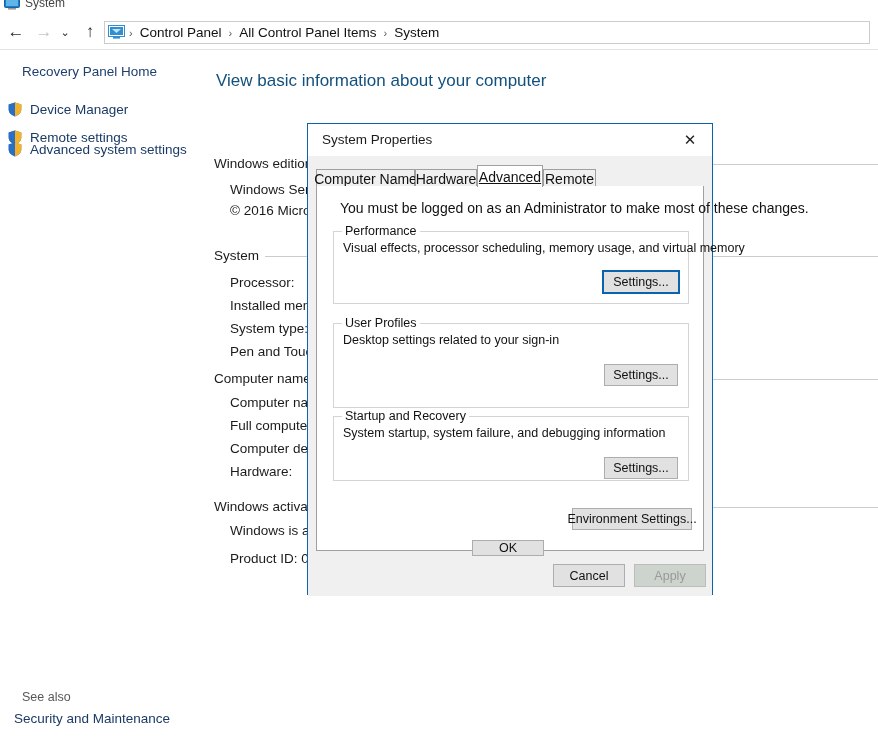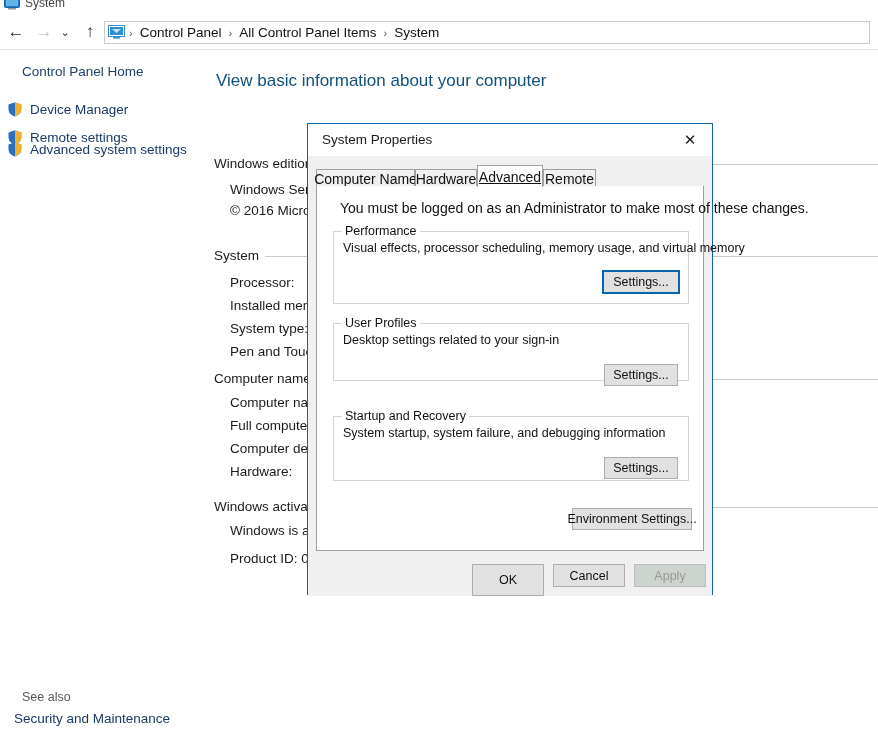--- a/index.html
+++ b/index.html
@@ -209,21 +209,21 @@
       <span class="crumb">Control Panel</span>
       <span class="crumb-sep">›</span>
       <span class="crumb">All Control Panel Items</span>
       <span class="crumb-sep">›</span>
       <span class="crumb">System</span>
     </div>
   </div>
   <div class="toolbar-sep"></div>
 
   <div class="leftpane">
-    <div class="lp-home">Control Panel Home</div>
+    <div class="lp-home">Recovery Panel Home</div>
 
     <div class="lp-item" style="top:47px;">
       <svg class="shield" viewBox="0 0 14 15">
         <path d="M7 0.6 L13.3 2.4 V7.6 C13.3 11 10.6 13.4 7 14.4 C3.4 13.4 0.7 11 0.7 7.6 V2.4 Z" fill="#2a6fc4"></path>
         <path d="M7 0.6 L13.3 2.4 V7.6 C13.3 11 10.6 13.4 7 14.4 Z" fill="#f3b12a"></path>
         <path d="M7 0.6 L0.7 2.4 V7.6 C0.7 11 3.4 13.4 7 14.4 Z" fill="#2a6fc4"></path>
         <path d="M7 0.6 L13.3 2.4 V4.6 L7 3.1 Z" fill="#f3b12a"></path>
       </svg>
       <span class="lbl">Device Manager</span>
     </div>
@@ -300,34 +300,34 @@
         <div style="position:absolute; left:161px; top:-1px; width:64px; height:2px; background:#ffffff;"></div>
 
         <div class="admin-note">You must be logged on as an Administrator to make most of these changes.</div>
 
         <div class="groupbox" style="left:16px; top:45px; width:356px; height:73px;">
           <span class="gb-title">Performance</span>
           <span class="gb-desc">Visual effects, processor scheduling, memory usage, and virtual memory</span>
           <button class="btn focused" style="right:8px; top:38px; width:78px; height:24px;">Settings...</button>
         </div>
 
-        <div class="groupbox" style="left:16px; top:137px; width:356px; height:58px;">
+        <div class="groupbox" style="left:16px; top:137px; width:356px; height:85px;">
           <span class="gb-title">User Profiles</span>
           <span class="gb-desc">Desktop settings related to your sign-in</span>
           <button class="btn" style="right:10px; top:40px; width:74px; height:22px;">Settings...</button>
         </div>
 
         <div class="groupbox" style="left:16px; top:230px; width:356px; height:65px;">
           <span class="gb-title">Startup and Recovery</span>
           <span class="gb-desc">System startup, system failure, and debugging information</span>
           <button class="btn" style="right:10px; top:40px; width:74px; height:22px;">Settings...</button>
         </div>
 
         <button class="btn" style="left:255px; top:322px; width:120px; height:22px;">Environment Settings...</button>
       </div>
 
-      <button class="btn" style="left:164px; top:408px; width:72px; height:32px;">OK</button>
+      <button class="btn" style="left:164px; top:384px; width:72px; height:16px;">OK</button>
       <button class="btn" style="left:245px; top:408px; width:72px; height:23px;">Cancel</button>
       <button class="btn disabled" style="left:326px; top:408px; width:72px; height:23px;">Apply</button>
     </div>
   </div>
 
 </div>
 
 </body></html>

